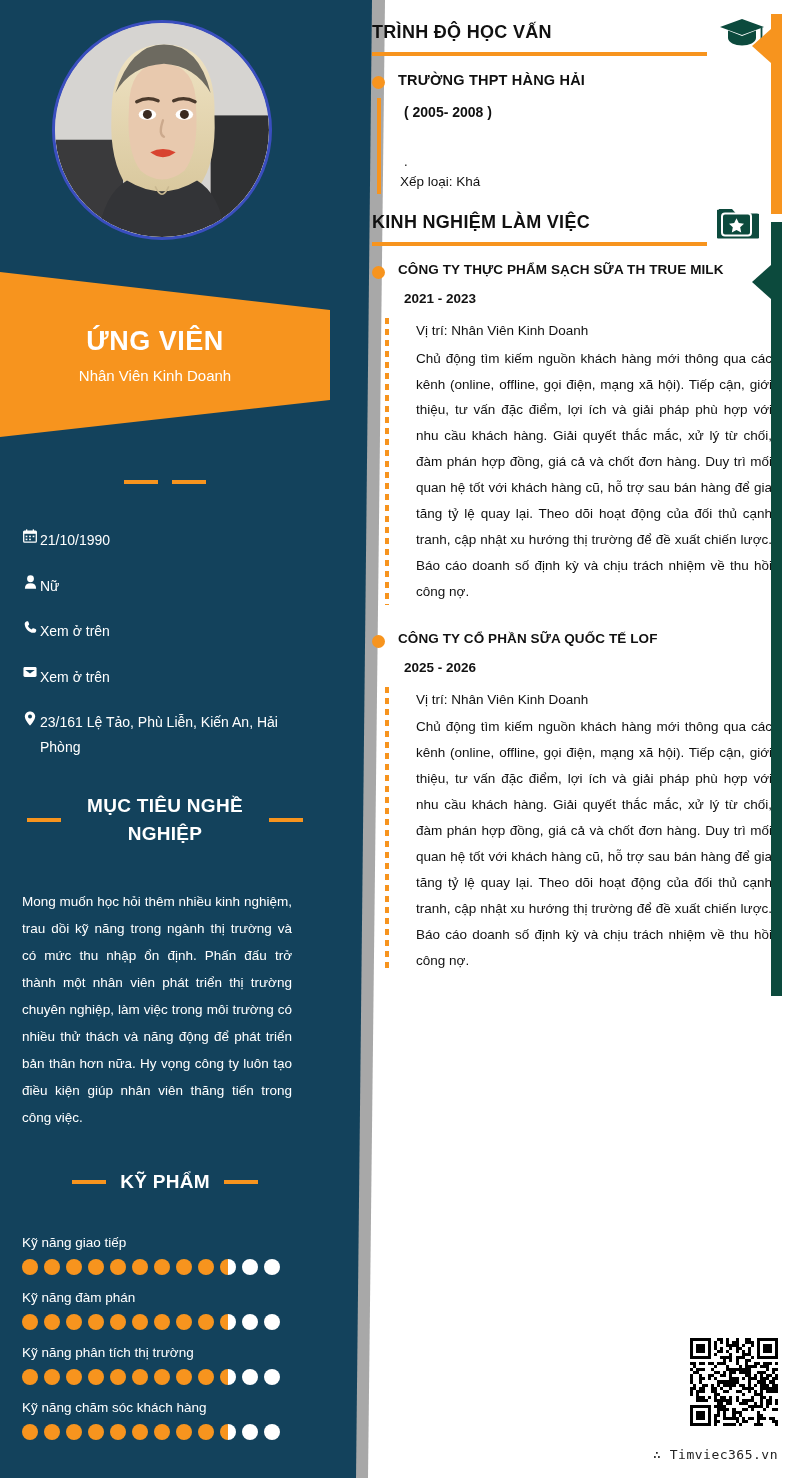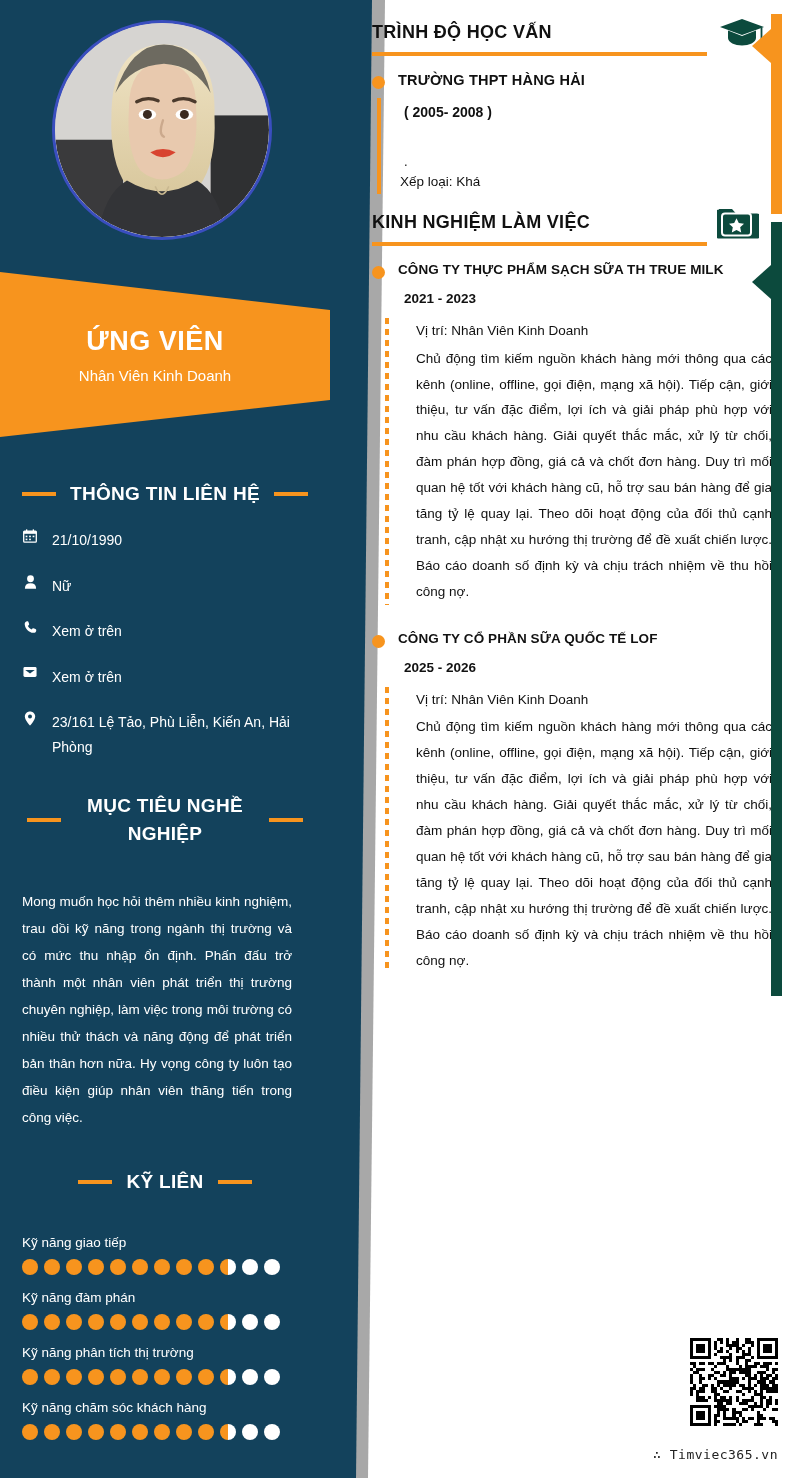--- a/index.html
+++ b/index.html
@@ -112,21 +112,21 @@
 
   
   .contact-list {
     position: absolute;
     left: 22px; top: 528px;
     width: 290px;
   }
   .contact-row {
     display: flex;
     align-items: flex-start;
-    gap: 14px;
+    gap: 2px;
     margin-bottom: 21px;
   }
   .contact-row .ci {
     width: 16px; flex: 0 0 16px;
     display: flex; align-items: center; justify-content: center;
     padding-top: 1px;
   }
   .contact-row .ci svg { display: block; }
   .contact-row .cv {
     color: #ffffff;
@@ -366,21 +366,20 @@
 
     <div class="name-banner">
       <div class="nb-text">
         <div class="cand-name">ỨNG VIÊN</div>
         <div class="cand-role">Nhân Viên Kinh Doanh</div>
       </div>
     </div>
 
     <div class="side-head" style="top:480px;">
       <span class="dash"></span>
-      <span class="ht">THÔNG TIN LIÊN HỆ</span>
       <span class="dash"></span>
     </div>
 
     <div class="contact-list">
       <div class="contact-row">
         <span class="ci">
           <svg width="14" height="14" viewBox="0 0 16 16" fill="#ffffff">
             <rect x="0.8" y="2.4" width="14.4" height="12.6" rx="1" fill="none" stroke="#ffffff" stroke-width="1.5"></rect>
             <rect x="0.8" y="2.4" width="14.4" height="3.1" fill="#ffffff"></rect>
             <rect x="3.4" y="0.4" width="1.5" height="3.2" fill="#ffffff"></rect>
@@ -438,21 +437,21 @@
     <div class="side-head" style="top:792px; align-items:center;">
       <span class="dash"></span>
       <span class="ht" style="width:180px;">MỤC TIÊU NGHỀ NGHIỆP</span>
       <span class="dash"></span>
     </div>
 
     <div class="objective-text">Mong muốn học hỏi thêm nhiều kinh nghiệm, trau dồi kỹ năng trong ngành thị trường và có mức thu nhập ổn định. Phấn đấu trở thành một nhân viên phát triển thị trường chuyên nghiệp, làm việc trong môi trường có nhiều thử thách và năng động để phát triển bản thân hơn nữa. Hy vọng công ty luôn tạo điều kiện giúp nhân viên thăng tiến trong công việc.</div>
 
     <div class="side-head" style="top:1168px;">
       <span class="dash"></span>
-      <span class="ht">KỸ LIÊN</span>
+      <span class="ht">KỸ PHẨM</span>
       <span class="dash"></span>
     </div>
 
     <div class="skills-wrap">
       <div class="skill-block">
         <div class="skill-name">Kỹ năng giao tiếp</div>
         <div class="dots">
             <span class="dot full"></span>
             <span class="dot full"></span>
             <span class="dot full"></span>

